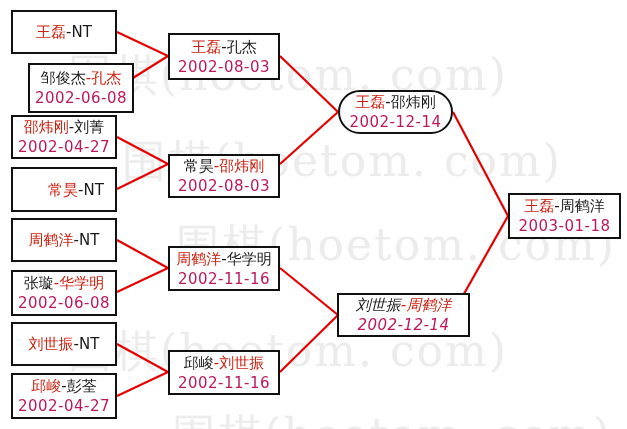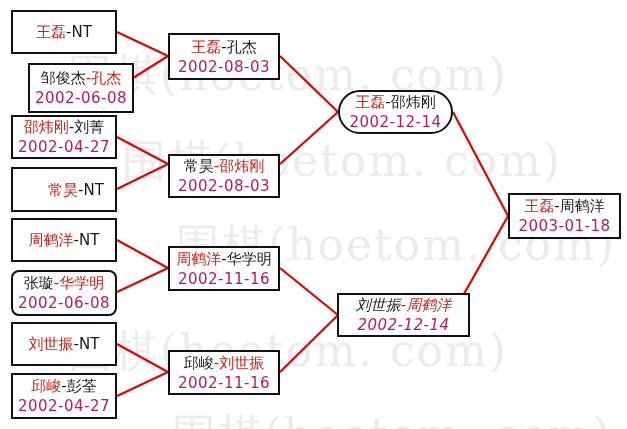--- a/index.html
+++ b/index.html
@@ -29,21 +29,21 @@
     display:flex;flex-direction:column;align-items:center;justify-content:center;
     font-size:15px;line-height:20px;color:#1a1a1a;text-align:center;
   }
   .box .win{color:#cc2211;}
   .box .date{color:#be185d;letter-spacing:0.5px;}
   .b1{left:11px;top:10px;width:106px;height:44px;}
   .b2{left:11px;top:63px;width:106px;height:50px;margin-left:17px;}
   .b3{left:11px;top:115px;width:106px;height:44px;}
   .b4{left:11px;top:167px;width:106px;height:45px;padding-left:24px;}
   .b5{left:11px;top:218px;width:106px;height:44px;}
-  .b6{left:11px;top:270px;width:106px;height:46px;border-radius:8px;}
+  .b6{left:11px;top:270px;width:106px;height:46px;}
   .b7{left:11px;top:322px;width:106px;height:44px;}
   .b8{left:11px;top:373px;width:106px;height:46px;}
   .c1{left:168px;top:33px;width:112px;height:47px;text-align:right;}
   .c2{left:168px;top:154px;width:112px;height:44px;}
   .c3{left:168px;top:246px;width:112px;height:45px;}
   .c4{left:168px;top:350px;width:112px;height:45px;}
   .d1{left:338px;top:90px;width:115px;height:44px;border-radius:22px;}
   .d2{left:337px;top:293px;width:133px;height:44px;font-style:italic;}
   .e1{left:508px;top:193px;width:113px;height:46px;}
 </style>

